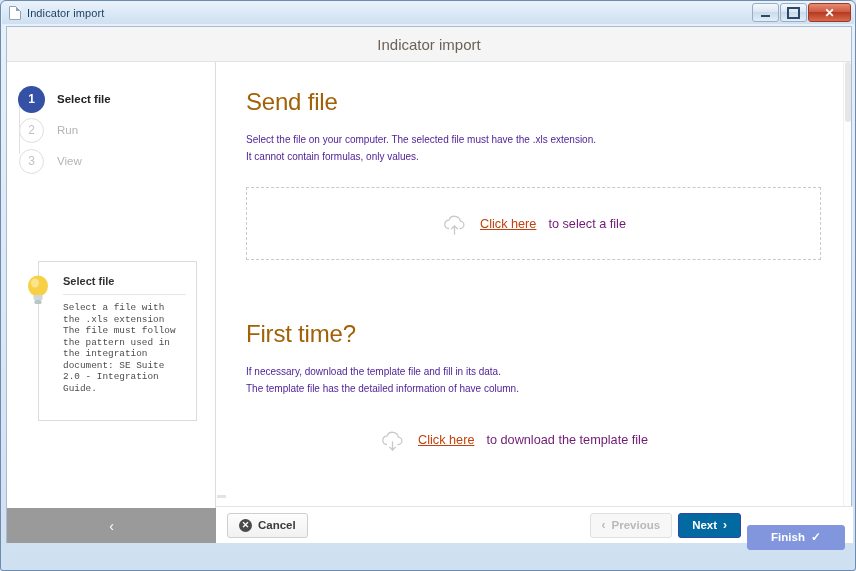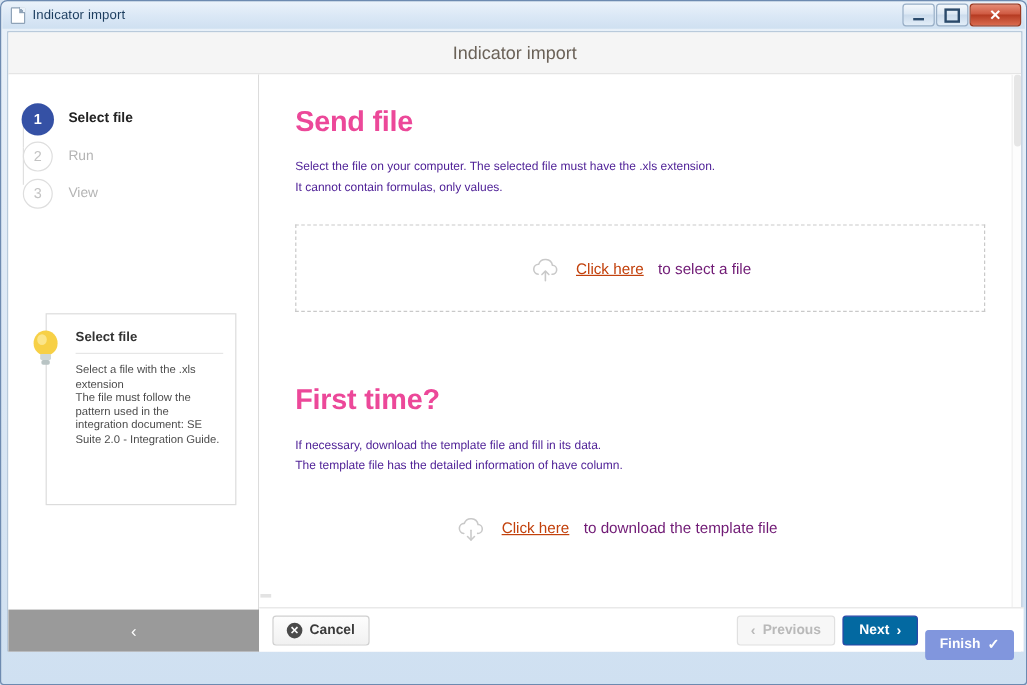--- a/index.html
+++ b/index.html
@@ -182,20 +182,21 @@
     color: #333;
     padding-bottom: 7px;
     border-bottom: 1px solid #e6e6e6;
   }
   #tip-card .tip-text {
     margin: 7px 10px 12px 24px;
     font-size: 9.4px;
     line-height: 11.5px;
     color: #4c4c4c;
     white-space: pre-line;
+    font-family: Liberation Mono, monospace;
   }
 
   
   #collapse-bar {
     position: absolute;
     left: 0; bottom: 0;
     width: 209px; height: 35px;
     background: #9a9a9a;
     display: flex;
     align-items: center;
@@ -211,22 +212,22 @@
     background: #fff;
     overflow: hidden;
   }
   #content {
     padding: 26px 30px 0 30px;
     height: 444px;
     position: relative;
   }
   .section-title {
     font-size: 24px;
-    color: #ec4899;
-    font-weight: 700;
+    color: #a16207;
+    font-weight: 400;
     letter-spacing: -.2px;
   }
   .section-para {
     margin-top: 16px;
     font-size: 10px;
     color: #4c1d95;
     line-height: 16.5px;
     white-space: pre-line;
   }
 
@@ -333,21 +334,21 @@
   #next-button {
     background: #0369a1;
     color: #fff;
     border: 1px solid #2b47a8;
     padding: 0 13px;
   }
   #finish-button {
     background: #8196dd;
     color: #fff;
     border: 1px solid #8196dd;
-    padding: 0 11px;
+    padding: 0 23px;
     margin-top: 24px;
   }
   .chev { font-size: 12px; line-height: 1; }
 </style>
 </head>
 <body>
 
 <div id="window-frame">
 
   <div id="titlebar">

